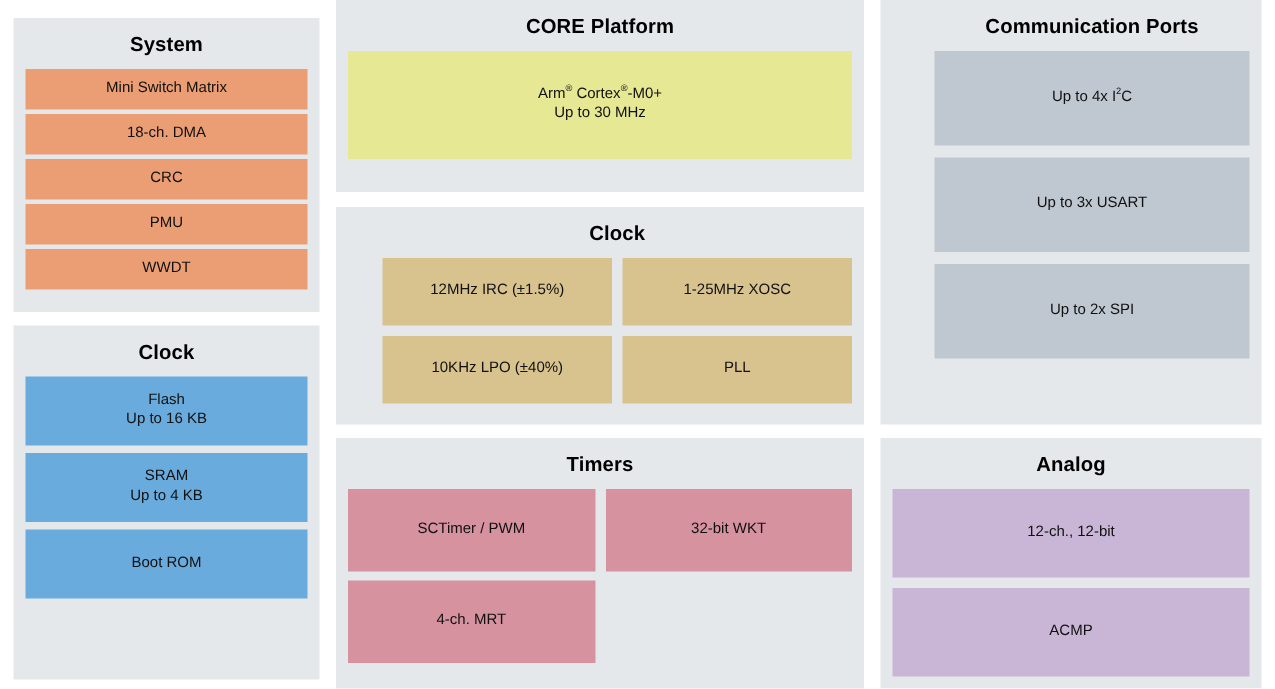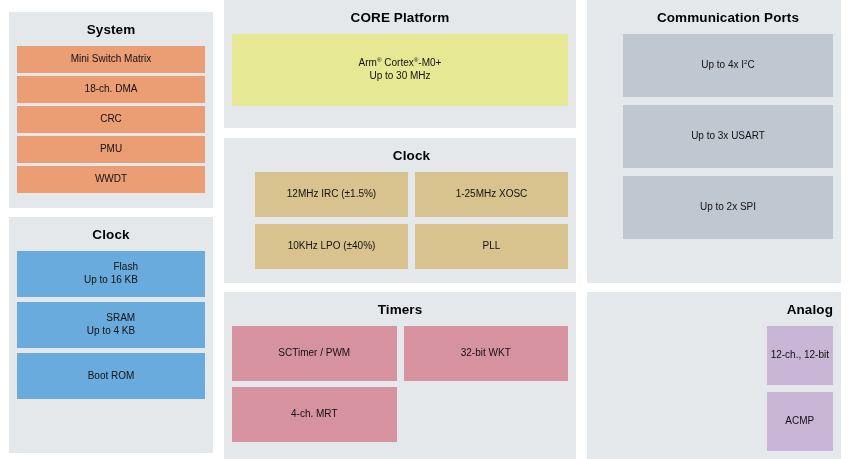--- a/index.html
+++ b/index.html
@@ -79,21 +79,21 @@
   .c-comm   { background: #bfc7d1; }
   .c-analog { background: #c9b6d6; }
 
   
   #panel-system { height: 196px; margin-top: 12px; }
   #panel-system .stack { display: flex; flex-direction: column; gap: 3px; }
   #panel-system .block { height: 27px; }
 
   #panel-memory { height: 236px; margin-top: 9px; }
   #panel-memory .stack { display: flex; flex-direction: column; gap: 5px; }
-  #panel-memory .block { height: 46px; text-align: right; }
+  #panel-memory .block { height: 46px; }
 
   
   #panel-core { height: 128px; }
   #panel-core .block { height: 72px; }
 
   #panel-clock { height: 145px; margin-top: 10px; padding-left: 31px; }
   .grid2 {
     display: grid;
     grid-template-columns: 1fr 1fr;
     gap: 7px 7px;
@@ -105,21 +105,21 @@
   #panel-timers .block { height: 55px; }
   #panel-timers .blank {
     background: transparent;
   }
 
   
   #panel-comm { height: 283px; padding-left: 36px; }
   #panel-comm .stack { display: flex; flex-direction: column; gap: 8px; }
   #panel-comm .block { height: 63px; }
 
-  #panel-analog { height: 167px; margin-top: 9px; align-items: flex-end; }
+  #panel-analog { height: 167px; margin-top: 9px; }
   #panel-analog .stack { display: flex; flex-direction: column; gap: 7px; }
   #panel-analog .block { height: 59px; }
 </style>
 </head>
 <body>
 
 <div id="diagram">
 
   <div class="column" id="col-left">
 

